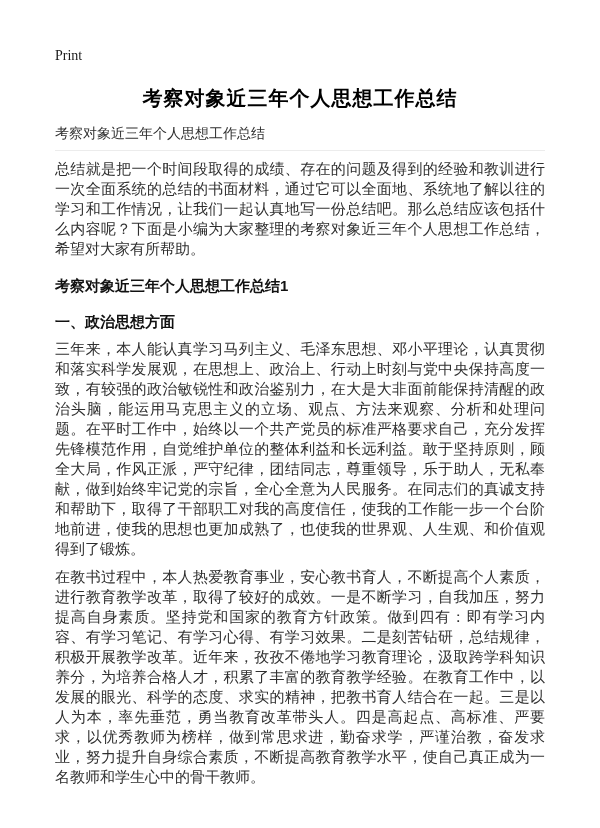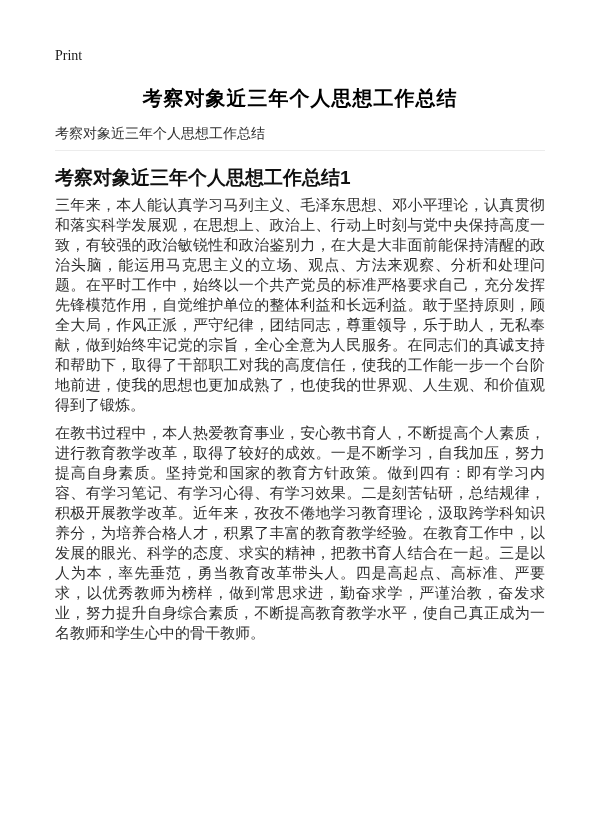--- a/index.html
+++ b/index.html
@@ -42,40 +42,42 @@
     margin: 8px 0 0 0;
   }
   .body-para {
     font-size: 15px;
     line-height: 20px;
     text-align: justify;
     color: #2f2f2f;
     margin: 8px 0 0 0;
   }
   .section-heading {
-    font-size: 19px;
+    font-size: 15px;
     font-weight: bold;
     color: #111111;
     margin: 17px 0 0 0;
     line-height: 19px;
   }
 </style>
 </head>
 <body>
 
 <div class="page">
 
   <span class="print-link">Print</span>
 
   <h1 class="doc-title">考察对象近三年个人思想工作总结</h1>
 
   <div class="doc-subtitle">考察对象近三年个人思想工作总结</div>
 
   <hr class="header-divider">
 
+  <p class="body-para">总结就是把一个时间段取得的成绩、存在的问题及得到的经验和教训进行一次全面系统的总结的书面材料，通过它可以全面地、系统地了解以往的学习和工作情况，让我们一起认真地写一份总结吧。那么总结应该包括什么内容呢？下面是小编为大家整理的考察对象近三年个人思想工作总结，希望对大家有所帮助。</p>
 
   <h2 class="section-heading">考察对象近三年个人思想工作总结1</h2>
 
+  <h2 class="section-heading">一、政治思想方面</h2>
   <p class="body-para">三年来，本人能认真学习马列主义、毛泽东思想、邓小平理论，认真贯彻和落实科学发展观，在思想上、政治上、行动上时刻与党中央保持高度一致，有较强的政治敏锐性和政治鉴别力，在大是大非面前能保持清醒的政治头脑，能运用马克思主义的立场、观点、方法来观察、分析和处理问题。在平时工作中，始终以一个共产党员的标准严格要求自己，充分发挥先锋模范作用，自觉维护单位的整体利益和长远利益。敢于坚持原则，顾全大局，作风正派，严守纪律，团结同志，尊重领导，乐于助人，无私奉献，做到始终牢记党的宗旨，全心全意为人民服务。在同志们的真诚支持和帮助下，取得了干部职工对我的高度信任，使我的工作能一步一个台阶地前进，使我的思想也更加成熟了，也使我的世界观、人生观、和价值观得到了锻炼。</p>
 
   <p class="body-para">在教书过程中，本人热爱教育事业，安心教书育人，不断提高个人素质，进行教育教学改革，取得了较好的成效。一是不断学习，自我加压，努力提高自身素质。坚持党和国家的教育方针政策。做到四有：即有学习内容、有学习笔记、有学习心得、有学习效果。二是刻苦钻研，总结规律，积极开展教学改革。近年来，孜孜不倦地学习教育理论，汲取跨学科知识养分，为培养合格人才，积累了丰富的教育教学经验。在教育工作中，以发展的眼光、科学的态度、求实的精神，把教书育人结合在一起。三是以人为本，率先垂范，勇当教育改革带头人。四是高起点、高标准、严要求，以优秀教师为榜样，做到常思求进，勤奋求学，严谨治教，奋发求业，努力提升自身综合素质，不断提高教育教学水平，使自己真正成为一名教师和学生心中的骨干教师。</p>
 
 </div>
 
 </body></html>

